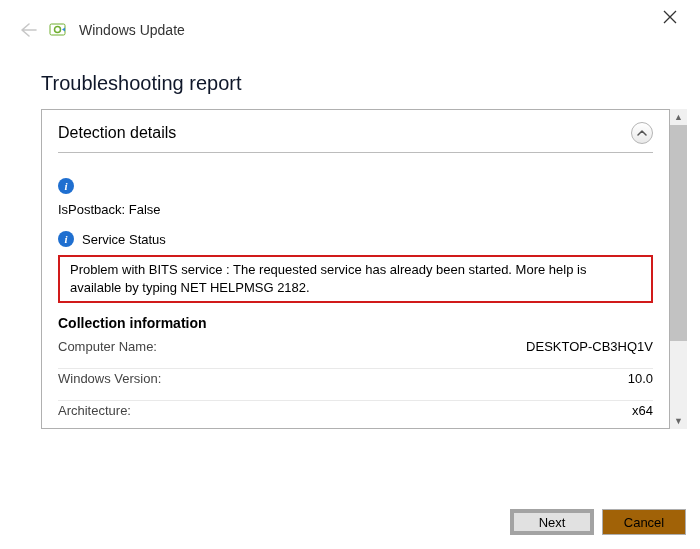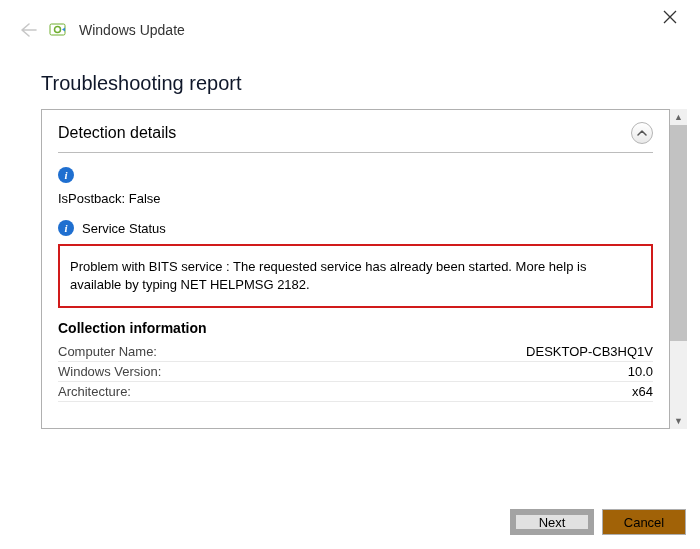--- a/index.html
+++ b/index.html
@@ -10,34 +10,34 @@
   .back-arrow { width: 24px; height: 24px; display: flex; align-items: center; justify-content: center; color: #b8b8b8; font-size: 18px; margin-left: 5px; }
   .wu-icon { width: 20px; height: 16px; }
   .title { font-size: 14px; color: #333; }
   .page-title { color: #0f172a; font-size: 20px; font-weight: 400; padding: 30px 0 14px 41px; }
   .details-frame-wrap { display: flex; margin: 0 13px 0 41px; height: 320px; }
   .details-frame { border: 1px solid #b0b0b0; flex: 1; padding: 12px 16px 10px 16px; overflow: hidden; }
   .vscrollbar { width: 17px; background: #f0f0f0; display: flex; flex-direction: column; align-items: center; justify-content: space-between; margin-left: 0; }
   .vscrollbar .arrow { font-size: 9px; color: #666; padding: 3px 0; }
   .vscrollbar .thumb { width: 17px; flex: 1; background: #f0f0f0; position: relative; }
   .vscrollbar .thumb::before { content:""; position:absolute; top:0; left:0; right:0; height:75%; background:#c2c2c2; }
-  .section-head { display:flex; justify-content: space-between; align-items: center; border-bottom: 1px solid #bcbcbc; padding-bottom: 8px; margin-bottom: 14px; }
+  .section-head { display:flex; justify-content: space-between; align-items: center; border-bottom: 1px solid #bcbcbc; padding-bottom: 8px; margin-bottom: 25px; }
   .section-head h2 { font-size: 16px; font-weight: 400; }
   .collapse-btn { width: 22px; height: 22px; border: 1px solid #b5b5b5; border-radius: 50%; background: linear-gradient(#fff,#e9e9e9); display:flex; align-items:center; justify-content:center; font-size:11px; color:#555; cursor:pointer; }
   .item { display:flex; align-items:center; gap:8px; margin: 10px 0 8px 0; }
   .info-icon { width:16px; height:16px; border-radius:50%; background:#1f6fd0; display:flex; align-items:center; justify-content:center; color:#fff; font-family:Georgia,serif; font-style:italic; font-weight:bold; font-size:11px; flex-shrink:0; }
   .subline { margin: 0 0 14px 0; }
-  .error-box { border: 2px solid #d11a1a; padding: 12px 10px; margin: 6px 0 12px 0; line-height: 1.4; }
+  .error-box { border: 2px solid #d11a1a; padding: 4px 10px; margin: 6px 0 12px 0; line-height: 1.4; }
   .coll-head { font-size: 14px; font-weight: 700; margin: 6px 0 8px 0; }
-  .kv-row { display:flex; margin: 2px 0; border-bottom: 1px solid #e9e9e9; padding-bottom: 2px; gap: 40px;}
+  .kv-row { display:flex; margin: 2px 0; border-bottom: 1px solid #e9e9e9; padding-bottom: 14px; gap: 40px;}
   .kv-row .k { width: 140px; color:#444; }
   .kv-row .v { flex:1;text-align:right; }
   .footer { position:absolute; bottom: 14px; right: 14px; display:flex; gap:8px; }
   .btn { min-width: 84px; height: 26px; border: 1px solid #adadad; background: #a16207; font-size: 13px; cursor:pointer; }
-  .btn.primary { border: 6px solid #a3a3a3; background: #e1e1e1; }
+  .btn.primary { border: 4px solid #a3a3a3; background: #e1e1e1; }
 </style>
 </head>
 <body>
 
 <div class="window">
 
   <div class="close-btn">
     <svg width="14" height="14" viewBox="0 0 14 14">
         <path d="M1 1 L13 13 M13 1 L1 13" stroke="#333" stroke-width="1.3"></path>
       </svg>

